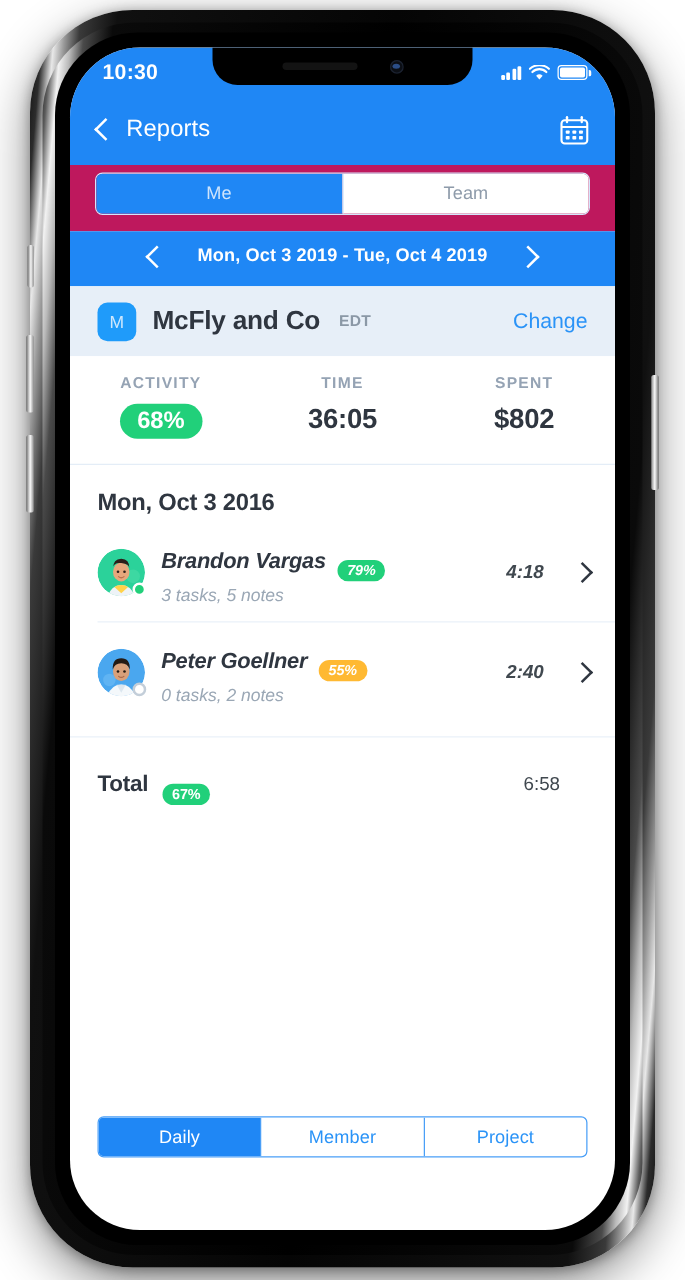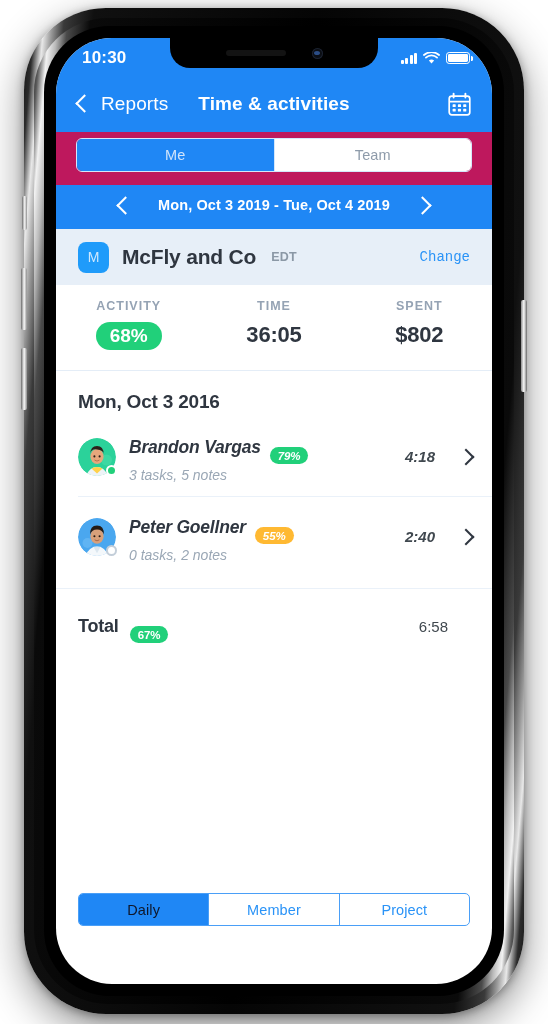--- a/index.html
+++ b/index.html
@@ -308,24 +308,23 @@
   }
   .client-tz {
     font-size: 12.5px;
     color: #8b98a6;
     font-weight: bold;
     letter-spacing: 0.3px;
     margin-left: 2px;
   }
   .client-change {
     margin-left: auto;
-    font-size: 14px;
+    font-size: 17px;
     color: #2a93f7;
     cursor: pointer;
-    font-family: Liberation Mono, monospace;
   }
 
   
   .stats {
     display: flex;
     background: #ffffff;
     padding: 14px 0 20px 0;
     border-bottom: 1.4px solid #e4edf7;
   }
   .stat { flex: 1; text-align: center; }
@@ -462,21 +461,21 @@
   .bseg-item {
     flex: 1;
     display: flex;
     align-items: center;
     justify-content: center;
     font-size: 14.5px;
     color: #2a93f7;
     cursor: pointer;
     letter-spacing: 0.1px;
   }
-  .bseg-item.active { background: #1f87f5; color: #0f172a; font-weight: normal; }
+  .bseg-item.active { background: #1f87f5; color: #ffffff; font-weight: normal; }
   .bseg-item + .bseg-item { border-left: 1.4px solid #4a9ff7; }
 </style>
 </head>
 <body>
 
 <div class="stage">
   <div class="phone-outer"></div>
   <div class="phone-band"></div>
   <div class="phone-bezel"></div>
 
@@ -510,21 +509,20 @@
             <span></span>
           </span>
       </div>
     </div>
 
     <div class="navbar">
       <div class="nav-back">
         <span class="chev-left"></span>
         <span class="nav-back-label">Reports</span>
       </div>
-      <div class="nav-title">Time &amp; activities</div>
       <div class="cal-icon">
         <svg width="25" height="25" viewBox="0 0 25 25">
           <rect x="2.2" y="4.2" width="20.6" height="18.6" rx="2.6" fill="none" stroke="#fff" stroke-width="1.7"></rect>
           <line x1="2.2" y1="9.6" x2="22.8" y2="9.6" stroke="#fff" stroke-width="1.7"></line>
           <line x1="6.6" y1="1.8" x2="6.6" y2="5.6" stroke="#fff" stroke-width="1.9" stroke-linecap="round"></line>
           <line x1="18.4" y1="1.8" x2="18.4" y2="5.6" stroke="#fff" stroke-width="1.9" stroke-linecap="round"></line>
           <g fill="#fff">
             <rect x="5.6" y="12.3" width="3.1" height="2.7" rx="0.6"></rect>
             <rect x="10.9" y="12.3" width="3.1" height="2.7" rx="0.6"></rect>
             <rect x="16.2" y="12.3" width="3.1" height="2.7" rx="0.6"></rect>

